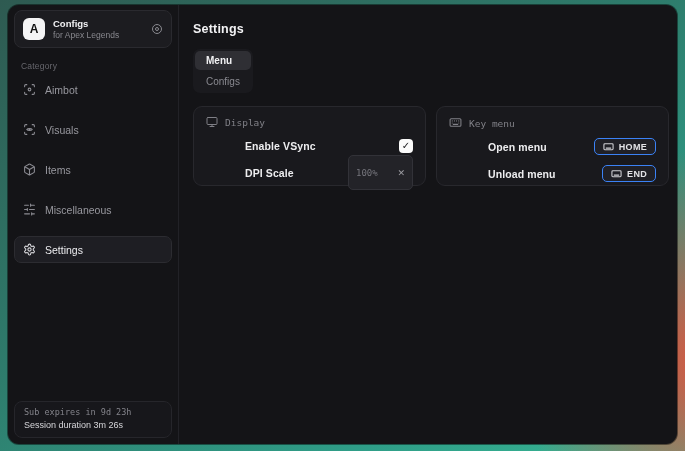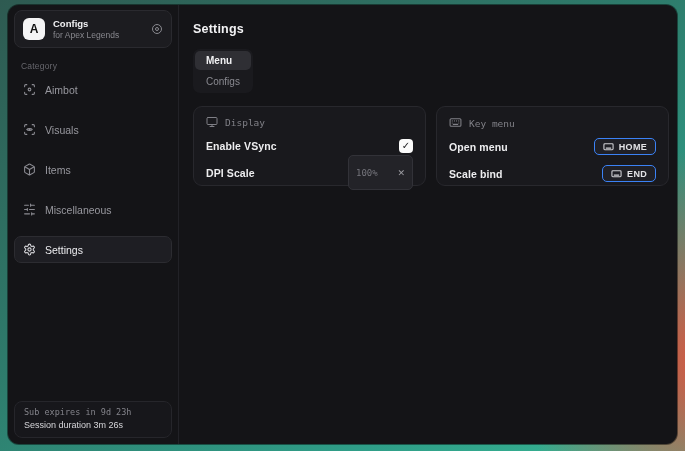--- a/index.html
+++ b/index.html
@@ -51,21 +51,21 @@
   .main-title { font-size:12.5px; font-weight:bold; color:#f2f2f4; letter-spacing:0.2px; }
   .tabs { margin-top:13px; display:inline-flex; background:#1a1a1e; border-radius:7px; padding:2px; gap:2px;flex-direction:column; }
   .tab { padding:4px 11px; font-size:10px; color:#8a8a91; border-radius:5px; cursor:default; }
   .tab.active { background:#2f2f34; color:#f1f1f3; font-weight:bold; }
   .cards { margin-top:13px; display:flex; gap:10px; }
   .card { width:233px; height:80px; background:#19191d; border:1px solid #28282d;
     border-radius:9px; padding:9px 12px 0; }
   .card-header { display:flex; align-items:flex-end; gap:7px;
     font-family:"DejaVu Sans Mono", monospace; font-size:9.5px; color:#808087; }
   .card-header .ch-icon { display:flex; color:#808087; }
-  .card-row { display:flex; align-items:center; justify-content:space-between; margin-top:8px; height:19px; }
+  .card-row { display:flex; align-items:center; justify-content:space-between; margin-top:8px; height:19px;margin-left:39px; }
   .row-label { font-size:10.5px; font-weight:bold; color:#ededef; letter-spacing:0.1px; }
   .checkbox { width:14px; height:14px; background:#fafafa; border-radius:4px;
     display:flex; align-items:center; justify-content:center;
     color:#17171a; font-size:10px; font-weight:bold; cursor:default; }
   .dpi-input { display:flex; align-items:center; justify-content:space-between;
     width:65px; height:35px; background:#232328; border:1px solid #323238;
     border-radius:5px; padding:0 7px; }
   .dpi-value { font-family:"DejaVu Sans Mono", monospace; font-size:9px; color:#74747b; }
   .clear-x { font-size:9px; color:#9c9ca2; cursor:default; }
   .keybind-btn { display:flex; align-items:center; gap:5px; height:17px;
@@ -226,21 +226,21 @@
             <span class="kb-icon">
               <svg width="11" height="11" viewBox="0 0 24 24" fill="none" stroke="currentColor" stroke-width="2.4" stroke-linecap="round">
                 <rect x="2" y="6" width="20" height="13" rx="2"></rect>
                   <path d="M7 15.5h10"></path>
               </svg>
             </span>
             <span>HOME</span>
           </span>
         </div>
         <div class="card-row">
-          <span class="row-label">Scale bind</span>
+          <span class="row-label">Unload menu</span>
           <span class="keybind-btn">
             <span class="kb-icon">
               <svg width="11" height="11" viewBox="0 0 24 24" fill="none" stroke="currentColor" stroke-width="2.4" stroke-linecap="round">
                 <rect x="2" y="6" width="20" height="13" rx="2"></rect>
                   <path d="M7 15.5h10"></path>
               </svg>
             </span>
             <span>END</span>
           </span>
         </div>

